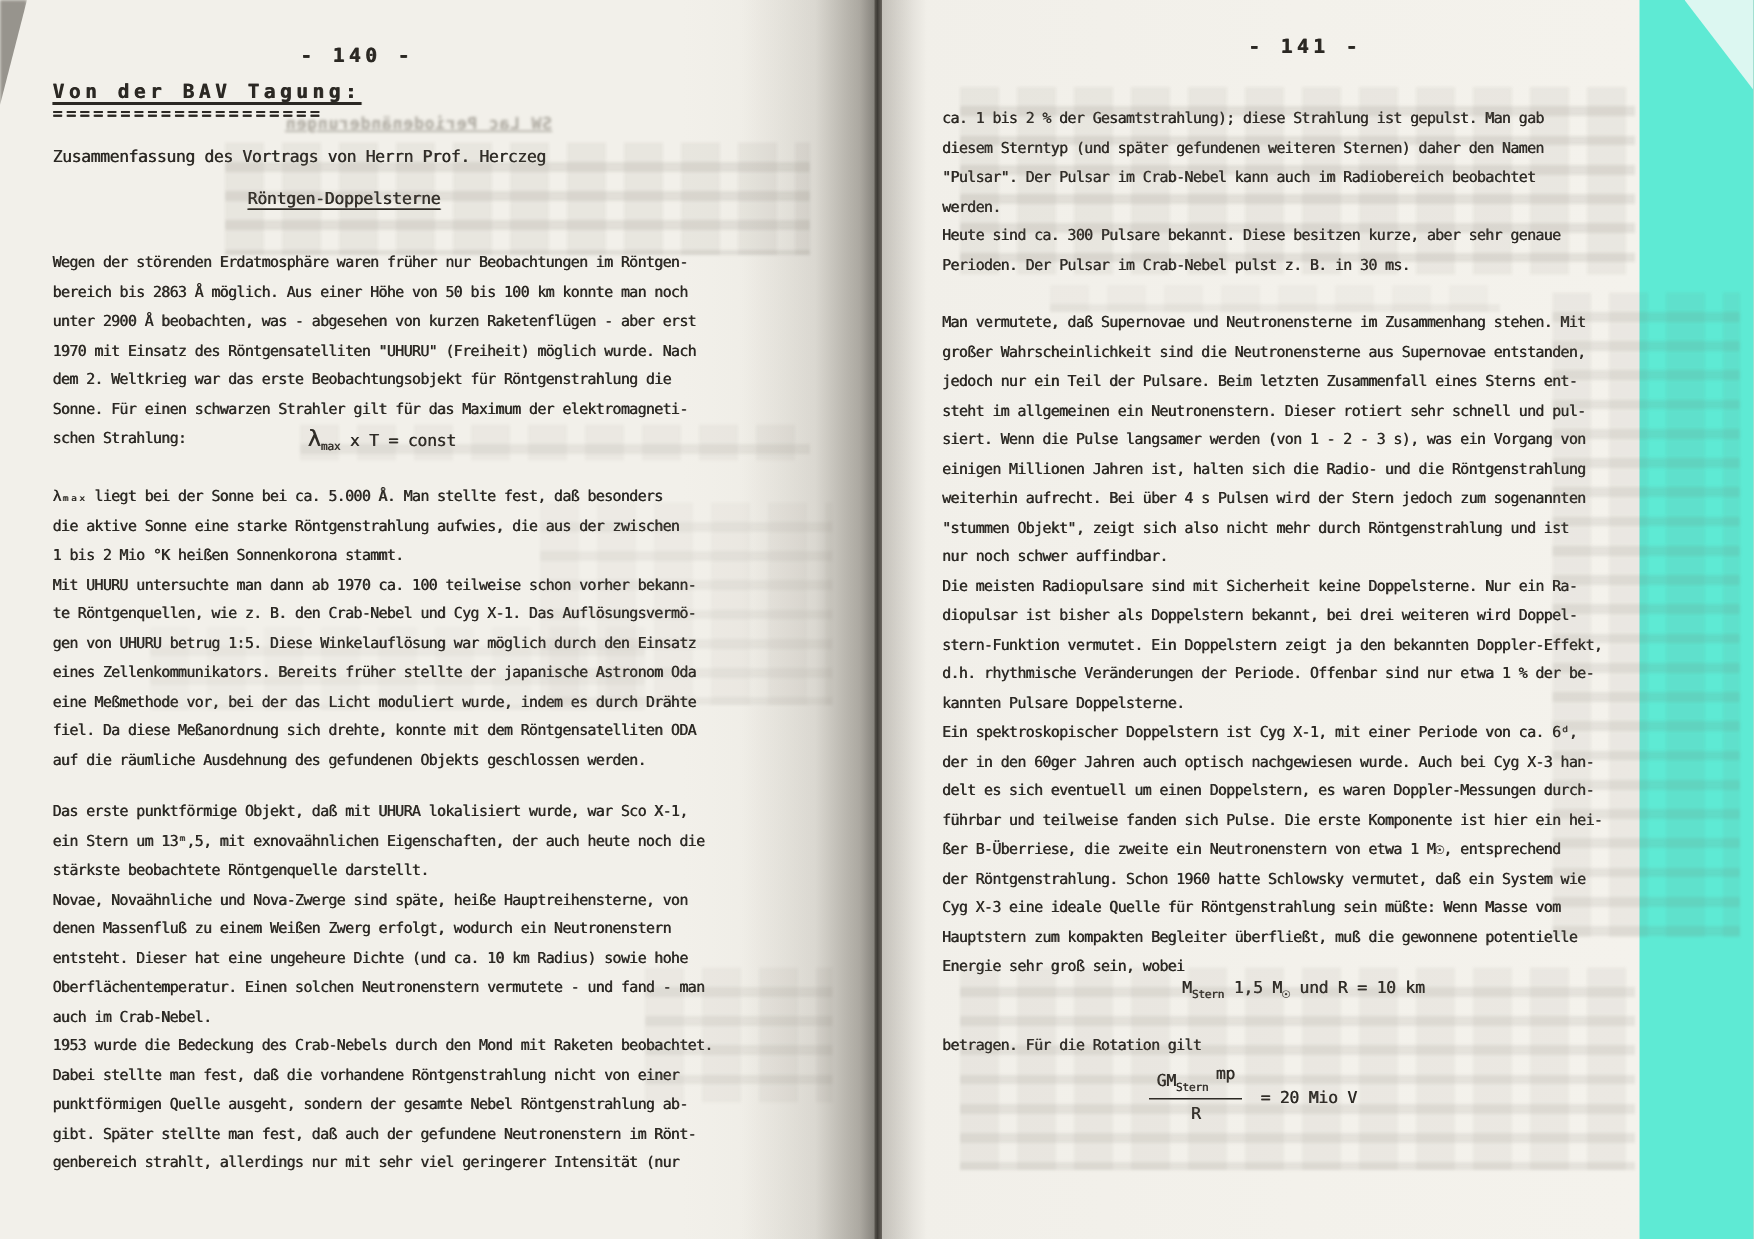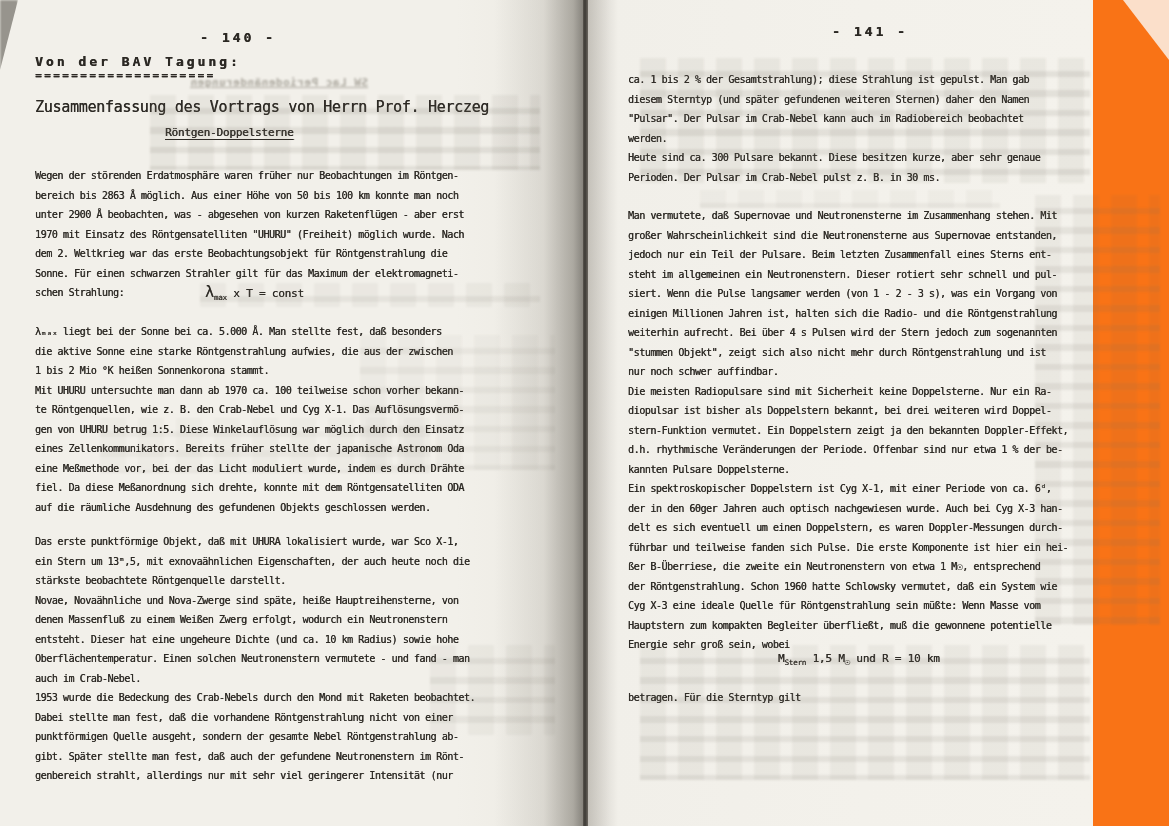--- a/index.html
+++ b/index.html
@@ -1,35 +1,35 @@
 <!DOCTYPE html>
 <html><head>
 <meta charset="utf-8">
 <style>
   html,body{margin:0;padding:0;background:#d8d6cf;}
   .scan{
     position:relative;width:1169px;height:826px;overflow:hidden;
-    background:#f97316;
+    background:#5eead4;
     font-family:"DejaVu Sans Mono","Liberation Mono",monospace;
     color:#2b2823;
   }
   .page{position:absolute;top:0;height:100%;}
   .page.left{left:0;width:584px;background:linear-gradient(90deg,#f2f0ea 0%,#f2f0ea 78%,#edebe4 93%,#e0ded6 100%);}
   .page.right{left:584px;width:509px;background:linear-gradient(90deg,#e7e5de 0%,#f1efe9 5%,#f3f1eb 55%,#f4f2ec 100%);}
 
   .txt{position:absolute;white-space:pre;font-size:10px;letter-spacing:-0.45px;line-height:19.5px;
        text-shadow:0.35px 0 0 rgba(43,40,35,0.85);}
   .pagenum{position:absolute;font-size:13px;font-weight:bold;letter-spacing:3px;text-align:center;width:130px;
        text-shadow:0.4px 0 0 rgba(43,40,35,0.9);}
   .heading{position:absolute;font-size:13px;font-weight:bold;letter-spacing:3px;
-       text-underline-offset:3px;text-decoration-thickness:1.5px;
+       text-decoration:underline;text-underline-offset:3px;text-decoration-thickness:1.5px;
        text-shadow:0.4px 0 0 rgba(43,40,35,0.9);}
   .heading-eq{position:absolute;font-size:11px;font-weight:bold;letter-spacing:2.4px;
        text-shadow:0.4px 0 0 rgba(43,40,35,0.9);}
-  .subtitle{position:absolute;font-size:15px;letter-spacing:-0.3px;text-shadow:0.35px 0 0 rgba(43,40,35,0.85);}
+  .subtitle{position:absolute;font-size:11px;letter-spacing:-0.3px;text-shadow:0.35px 0 0 rgba(43,40,35,0.85);}
   .article-title{position:absolute;font-size:11px;letter-spacing:-0.2px;
        text-decoration:underline;text-underline-offset:3px;
        text-shadow:0.4px 0 0 rgba(43,40,35,0.9);}
 
   .formula{position:absolute;font-size:11px;letter-spacing:-0.2px;text-shadow:0.35px 0 0 rgba(43,40,35,0.85);}
   .formula sub{font-size:7.5px;letter-spacing:-0.2px;}
   .formula sub.sun{font-size:9px;}
   .lam{font-size:15px;line-height:10px;}
   .f-rot{display:flex;align-items:center;gap:12px;}
   .frac{display:inline-flex;flex-direction:column;align-items:center;}
@@ -131,24 +131,31 @@
 Ein spektroskopischer Doppelstern ist Cyg X-1, mit einer Periode von ca. 6ᵈ,
 der in den 60ger Jahren auch optisch nachgewiesen wurde. Auch bei Cyg X-3 han-
 delt es sich eventuell um einen Doppelstern, es waren Doppler-Messungen durch-
 führbar und teilweise fanden sich Pulse. Die erste Komponente ist hier ein hei-
 ßer B-Überriese, die zweite ein Neutronenstern von etwa 1 M☉, entsprechend
 der Röntgenstrahlung. Schon 1960 hatte Schlowsky vermutet, daß ein System wie
 Cyg X-3 eine ideale Quelle für Röntgenstrahlung sein müßte: Wenn Masse vom
 Hauptstern zum kompakten Begleiter überfließt, muß die gewonnene potentielle
 Energie sehr groß sein, wobei</div>
 
-    <div class="formula" style="left:194px;top:652px;"><span>M</span><sub>Stern</sub><span> 1,5 M</span><sub class="sun">☉</sub><span> und R = 10 km</span></div>
+    <div class="formula" style="left:204px;top:652px;"><span>M</span><sub>Stern</sub><span> 1,5 M</span><sub class="sun">☉</sub><span> und R = 10 km</span></div>
 
-    <div class="txt" style="left:44px;top:688px;">betragen. Für die Sterntyp gilt</div>
+    <div class="txt" style="left:44px;top:688px;">betragen. Für die Rotation gilt</div>
 
+    <div class="formula f-rot" style="left:182px;top:714px;">
+      <span class="frac">
+        <span class="num"><span>GM</span><sub>Stern</sub><span class="mp">mp</span></span>
+        <span class="den">R</span>
+      </span>
+      <span class="rhs">= 20 Mio V</span>
+    </div>
 
   </section>
 
   <div class="ghost" style="left:190px;top:76px;">SW Lac Periodenänderungen</div>
   <div class="bleed" style="left:150px;top:95px;width:390px;height:75px;opacity:.8;"></div>
   <div class="bleed" style="left:200px;top:283px;width:340px;height:24px;opacity:.6;"></div>
   <div class="bleed" style="left:360px;top:335px;width:195px;height:135px;opacity:.45;"></div>
   <div class="bleed" style="left:100px;top:418px;width:330px;height:55px;opacity:.35;"></div>
   <div class="bleed" style="left:430px;top:645px;width:125px;height:90px;opacity:.6;"></div>
   <div class="bleed" style="left:640px;top:58px;width:450px;height:125px;opacity:.8;"></div>

